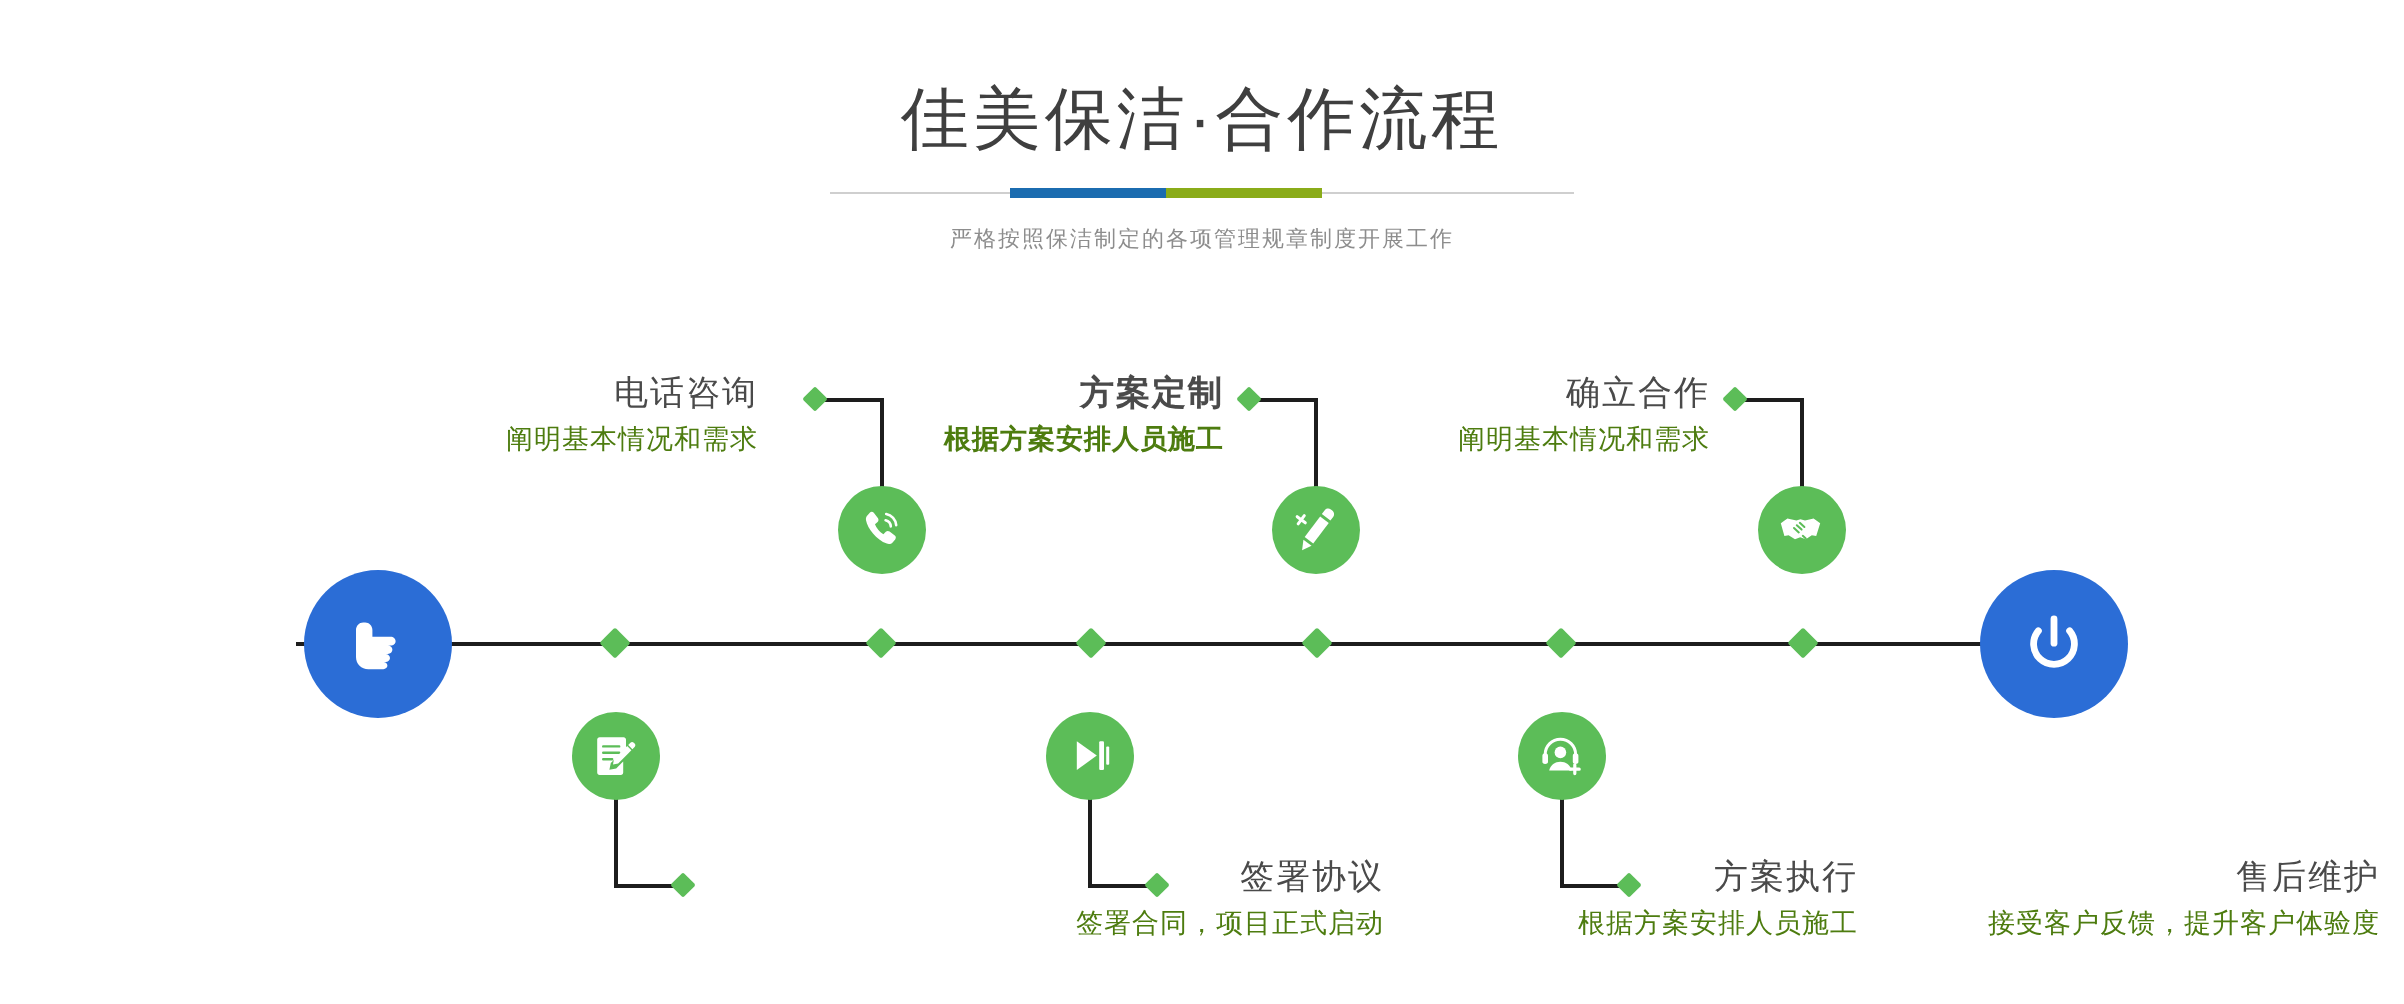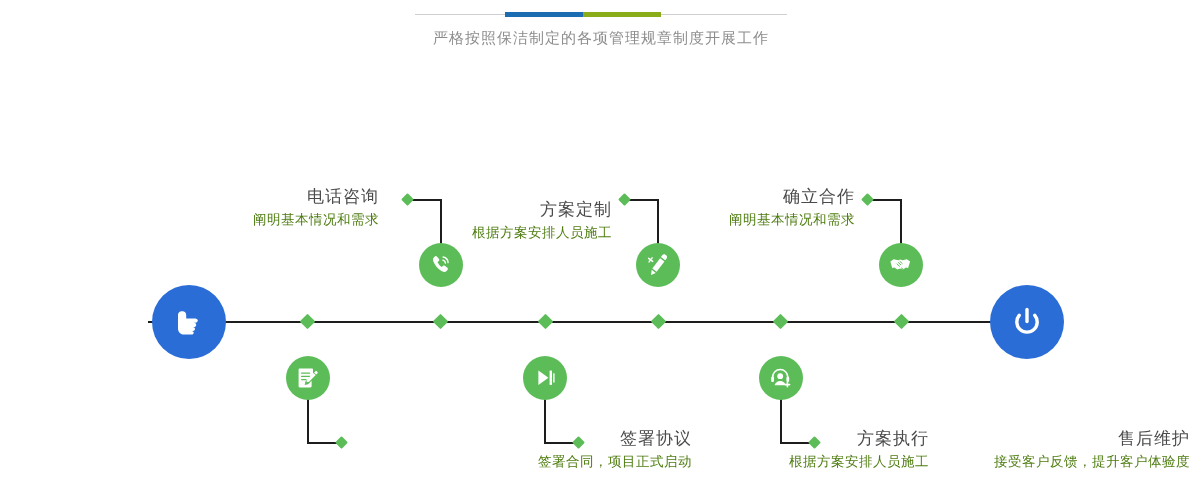--- a/index.html
+++ b/index.html
@@ -55,21 +55,21 @@
     left: 90px;
     width: 78px;
   }
   .header-divider .seg-right {
     left: 168px;
     width: 78px;
   }
   .header-sub {
     margin: 0;
     padding-top: 12px;
-    font-size: 15px;
+    font-size: 11px;
     line-height: 22px;
     color: #8d8d8d;
     letter-spacing: 1px;
   }
 
   
   .flow {
     position: absolute;
     left: 0;
     top: 0;
@@ -153,20 +153,21 @@
   }
 
   svg.icon { display: block; }
 </style>
 </head>
 <body>
 
 <div id="stage">
 
   <div class="header">
+    <h1 class="header-title">佳美保洁·合作流程</h1>
     <div class="header-divider">
       <div class="seg seg-left" style="background:#1b6cb0"></div>
       <div class="seg seg-right" style="background:#8aac19"></div>
     </div>
     <p class="header-sub">严格按照保洁制定的各项管理规章制度开展工作</p>
   </div>
 
   <div class="flow">
 
     <div class="axis-line"></div>
@@ -216,21 +217,21 @@
       <svg class="icon" width="26" height="26" viewBox="0 0 26 26">
         <g transform="rotate(-8 13 13)">
           <path fill="#ffffff" d="M18.6 3.9c0.9-0.9 2.3-0.9 3.2 0l0.6 0.6c0.9 0.9 0.9 2.3 0 3.2l-1.6 1.6-3.8-3.8z"></path>
           <path fill="#ffffff" d="M16.0 6.6l3.8 3.8-9.1 9.1-3.8-3.8z"></path>
           <path fill="#ffffff" d="M6.1 16.9l3.6 3.6-5.0 1.5z"></path>
           <path fill="none" stroke="#ffffff" stroke-width="1.5" stroke-linecap="round" d="M4.6 5.1l3.6 3.6M8.2 5.1L4.6 8.7"></path>
         </g>
       </svg>
     </div>
 
-    <div class="label-block align-right" style="left:280px; top:199px; width:332px;">
+    <div class="label-block align-right" style="left:280px; top:186px; width:332px;font-weight:bold;">
       <div class="label-title">方案定制</div>
       <div class="label-desc">根据方案安排人员施工</div>
     </div>
 
     <div class="conn conn-v" style="left:900px; top:199px; height:46px;"></div>
     <div class="conn conn-h" style="left:868px; top:199px; width:33px;"></div>
     <div class="label-diamond" style="left:863px; top:195px; background:#5cbd58"></div>
 
     <div class="step-circle" style="left:879px; top:243px; background:#5cbd58">
       <svg class="icon" width="26" height="26" viewBox="0 0 26 26">

